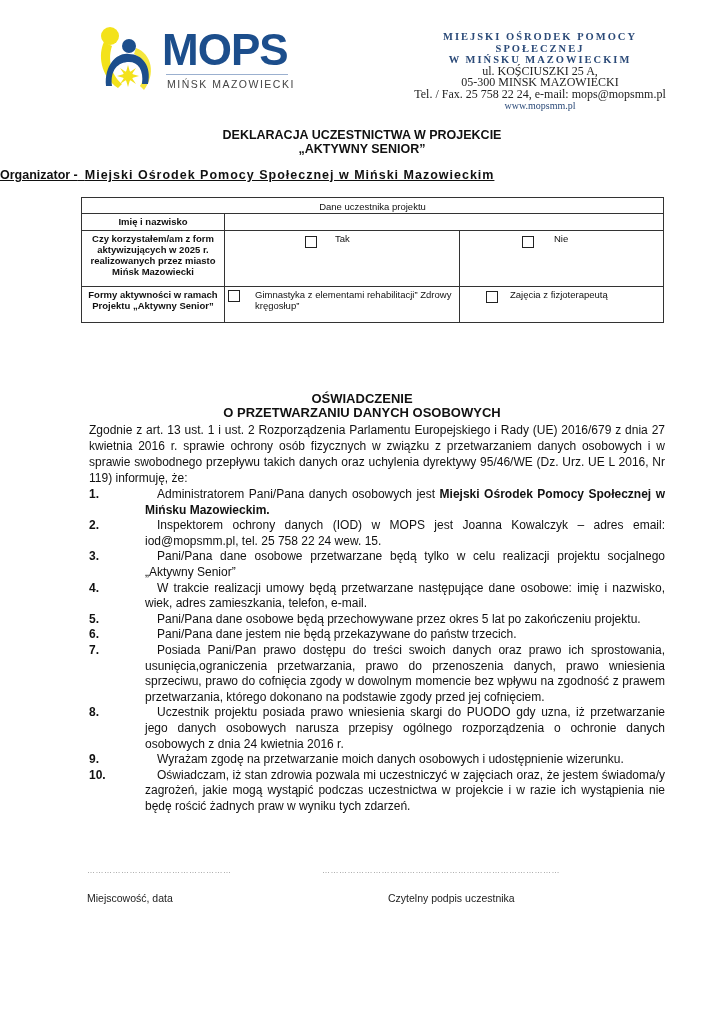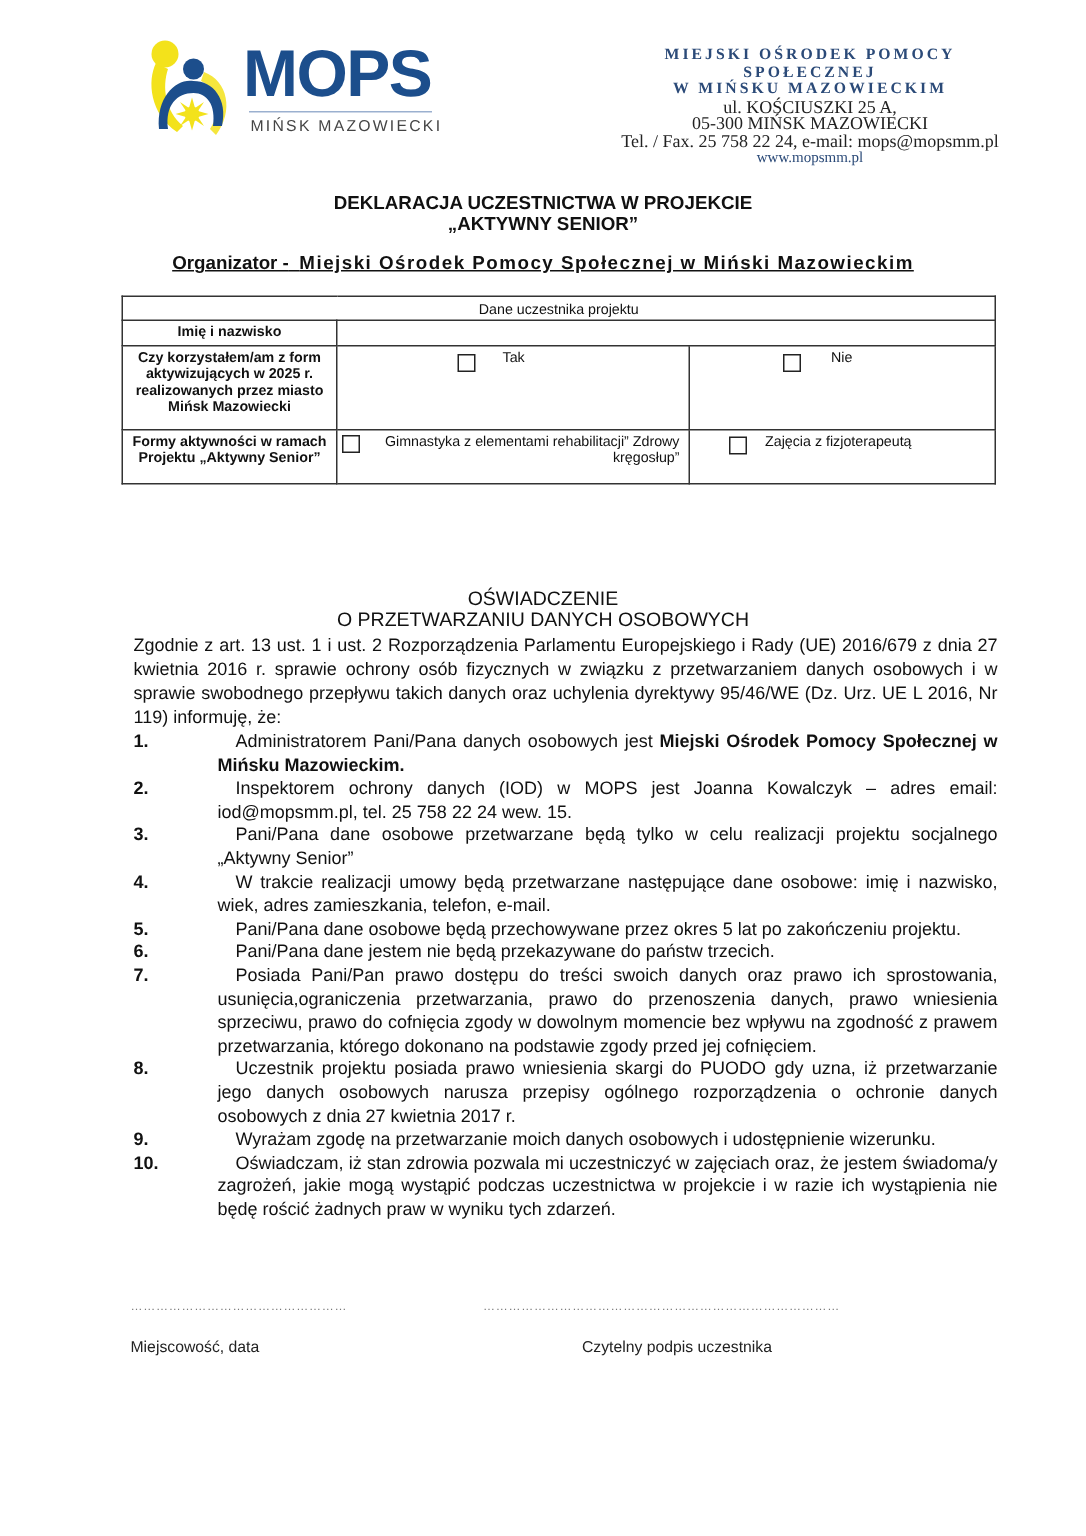--- a/index.html
+++ b/index.html
@@ -14,45 +14,45 @@
   .logo-sub { position: absolute; left: 71px; top: 54px; font-size: 10.5px; letter-spacing: 1.5px; color: #444; font-family: "Liberation Sans", sans-serif; }
 
   .org-block { position: absolute; left: 400px; top: 31px; width: 280px; text-align: center; font-family: "Liberation Serif", serif; line-height: 11.5px; }
   .org-name { font-size: 10.5px; font-weight: bold; letter-spacing: 2px; color: #2b4a78; }
   .org-line { font-size: 12px; color: #222; }
   .org-web { font-size: 10px; color: #2b4a78; }
 
   
   .title-block { position: absolute; left: 0; width: 724px; top: 128px; text-align: center; font-weight: bold; font-size: 12.5px; line-height: 14px; }
   .title-block span { }
-  .organizer { position: absolute; left: 0; width: 724px; top: 168px; text-align: center; font-weight: bold; font-size: 12.5px; text-decoration: underline; }
+  .organizer { position: absolute; left: 0; width: 724px; top: 168px; text-align: left; font-weight: bold; font-size: 12.5px; text-decoration: underline; }
   .organizer .spaced { letter-spacing: 1px; }
 
   
   .ptable { position: absolute; left: 81px; top: 197px; width: 583px; border-collapse: collapse; font-size: 9.5px; }
   .ptable td { border: 1px solid #333; vertical-align: top; }
   .ptable .hdr { text-align: center; font-weight: normal; height: 16px; padding-top: 3px; }
   .ptable .lbl { width: 143px; text-align: center; font-weight: bold; line-height: 11px; padding: 2px 4px; }
   .ptable .row-sm { height: 17px; }
   .ptable .row-md { height: 34px; }
   .row-q { height: 56px; }
   .row-f { height: 36px; }
   .opt { position: relative; }
   .cb { display: inline-block; width: 12px; height: 12px; border: 1.5px solid #222; background: #fff; vertical-align: top; }
   .opt-tak .cb { position: absolute; left: 80px; top: 5px; }
   .opt-tak .t { position: absolute; left: 110px; top: 2px; }
   .opt-nie .cb { position: absolute; left: 62px; top: 5px; }
   .opt-nie .t { position: absolute; left: 94px; top: 2px; }
   .opt-gim .cb { position: absolute; left: 3px; top: 3px; }
-  .opt-gim .t { position: absolute; left: 18px; top: 2px; width: 210px; text-align: right; line-height: 11px; }
+  .opt-gim .t { position: absolute; left: 30px; top: 2px; width: 210px; text-align: left; line-height: 11px; }
   .opt-fiz .cb { position: absolute; left: 26px; top: 4px; }
   .opt-fiz .t { position: absolute; left: 50px; top: 2px; }
 
   
-  .st-title { position: absolute; left: 0; width: 724px; top: 392px; text-align: center; font-weight: normal; font-size: 13px; line-height: 14px; }
+  .st-title { position: absolute; left: 0; width: 724px; top: 392px; text-align: center; font-weight: bold; font-size: 13px; line-height: 14px; }
   .intro { position: absolute; left: 89px; top: 422px; width: 576px; font-size: 12px; line-height: 16px; text-align: justify; }
   .plist { position: absolute; left: 89px; top: 487px; width: 576px; font-size: 12px; line-height: 15.6px; list-style: none; }
   .plist li { position: relative; padding-left: 18px; text-align: justify; }
   .plist .num { position: absolute; left: 0; top: 0; font-weight: bold; width: 26px; }
   .plist .txt { display: block; text-indent: 12px; margin-left: 38px; }
   .plist b { font-weight: bold; }
 
   
   .sig-dots { position: absolute; top: 866px; font-size: 8px; color: #777; letter-spacing: 0.5px; }
   .sig-dots.left { left: 87px; }
@@ -170,21 +170,21 @@
   <li>
     <span class="num">6.</span>
     <span class="txt">Pani/Pana dane jestem nie będą przekazywane do państw trzecich.</span>
   </li>
   <li>
     <span class="num">7.</span>
     <span class="txt">Posiada Pani/Pan prawo dostępu do treści swoich danych oraz prawo ich sprostowania, usunięcia,ograniczenia przetwarzania, prawo do przenoszenia danych, prawo wniesienia sprzeciwu, prawo do cofnięcia zgody w dowolnym momencie bez wpływu na zgodność z prawem przetwarzania, którego  dokonano na podstawie zgody przed jej cofnięciem.</span>
   </li>
   <li>
     <span class="num">8.</span>
-    <span class="txt">Uczestnik projektu posiada prawo wniesienia skargi do PUODO gdy uzna, iż przetwarzanie jego danych osobowych narusza przepisy ogólnego rozporządzenia o ochronie danych osobowych z dnia 27 kwietnia 2017 r.</span>
+    <span class="txt">Uczestnik projektu posiada prawo wniesienia skargi do PUODO gdy uzna, iż przetwarzanie jego danych osobowych narusza przepisy ogólnego rozporządzenia o ochronie danych osobowych z dnia 24 kwietnia 2016 r.</span>
   </li>
   <li>
     <span class="num">9.</span>
     <span class="txt">Wyrażam zgodę na przetwarzanie moich danych osobowych i udostępnienie wizerunku.</span>
   </li>
   <li>
     <span class="num">10.</span>
     <span class="txt">Oświadczam, iż stan zdrowia pozwala mi uczestniczyć w zajęciach oraz, że jestem świadoma/y zagrożeń, jakie mogą wystąpić podczas uczestnictwa w projekcie i w razie ich wystąpienia nie będę rościć żadnych praw w wyniku tych zdarzeń.</span>
   </li>
 </ol>

